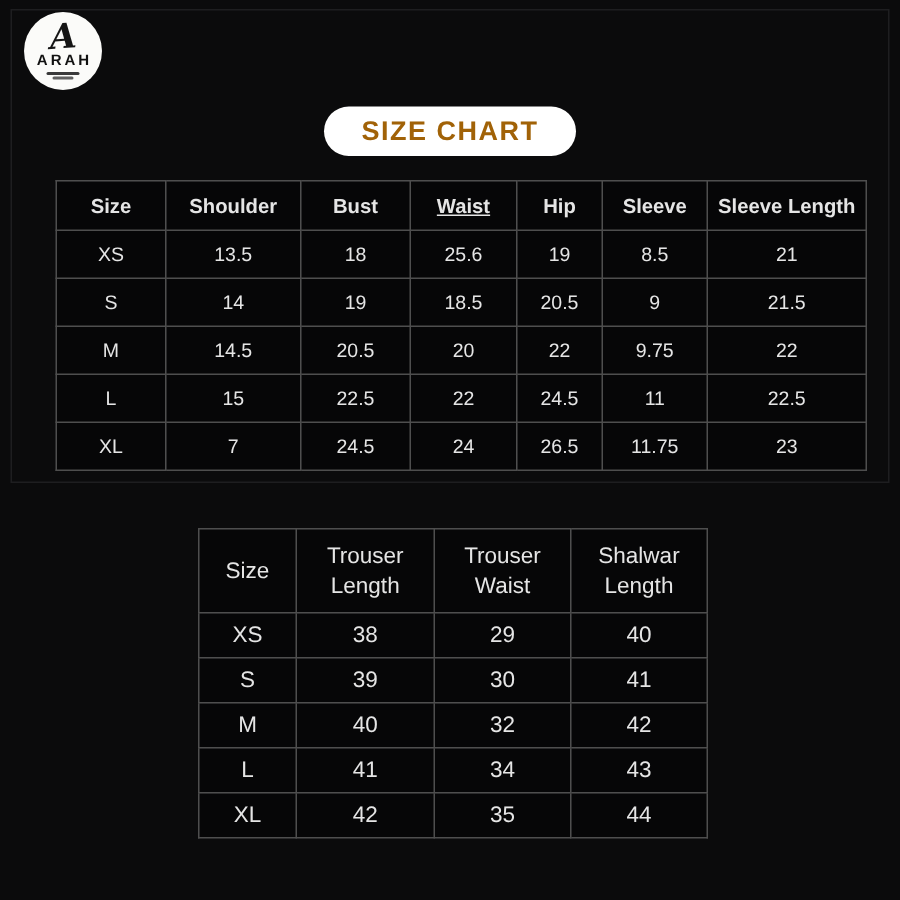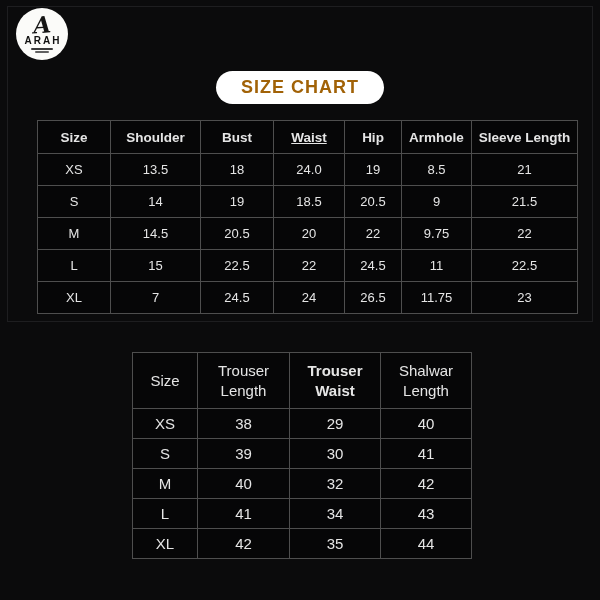--- a/index.html
+++ b/index.html
@@ -75,21 +75,21 @@
   .t1 th:nth-child(4) { width: 70px; text-decoration: underline; }
   .t1 th:nth-child(5) { width: 56px; }
   .t1 th:nth-child(6) { width: 69px; }
   .t1 th:nth-child(7) { width: 105px; }
 
   .t2 { left: 132px; top: 352px; width: 335px; }
   .t2 th { height: 55px; font-size: 15px; font-weight: 500; line-height: 1.3; }
   .t2 td { height: 29px; font-size: 15px; font-weight: 400; }
   .t2 th:nth-child(1) { width: 64px; }
   .t2 th:nth-child(2) { width: 91px; }
-  .t2 th:nth-child(3) { width: 90px; font-weight: bold; }
+  .t2 th:nth-child(3) { width: 90px; }
   .t2 th:nth-child(4) { width: 90px; }
 </style>
 </head>
 <body>
 
 <div class="canvas">
 
   <div class="frame"></div>
 
   <div class="logo">
@@ -104,30 +104,30 @@
   </div>
 
   <table class="t1">
       <thead>
         <tr>
           <th>Size</th>
           <th>Shoulder</th>
           <th>Bust</th>
           <th>Waist</th>
           <th>Hip</th>
-          <th>Armhole</th>
+          <th>Sleeve</th>
           <th>Sleeve Length</th>
         </tr>
       </thead>
       <tbody>
         <tr>
           <td>XS</td>
           <td>13.5</td>
           <td>18</td>
-          <td>24.0</td>
+          <td>25.6</td>
           <td>19</td>
           <td>8.5</td>
           <td>21</td>
         </tr>
         <tr>
           <td>S</td>
           <td>14</td>
           <td>19</td>
           <td>18.5</td>
           <td>20.5</td>

